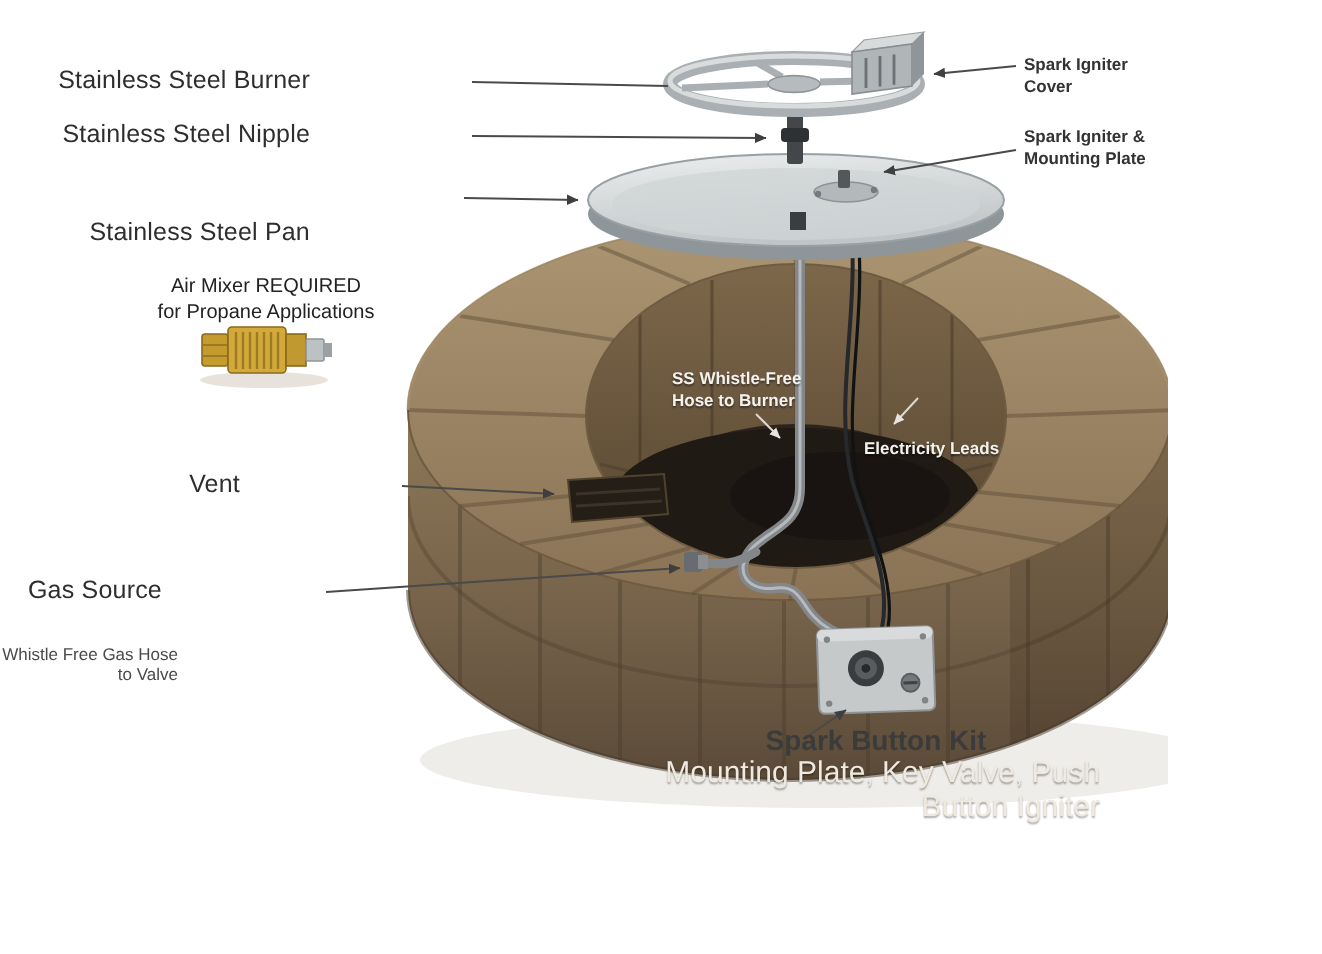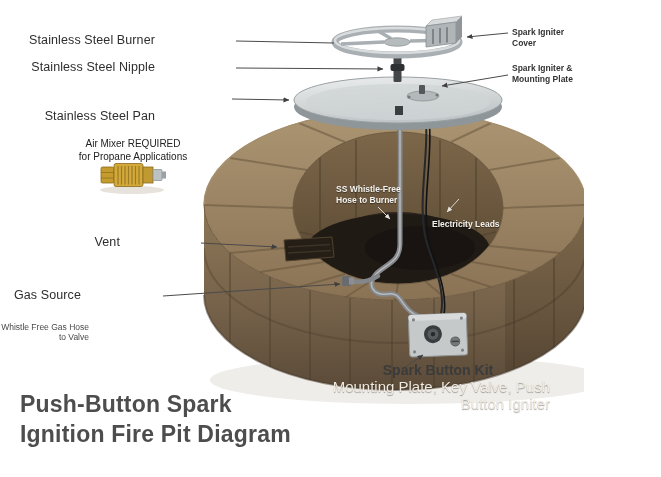--- a/index.html
+++ b/index.html
@@ -186,16 +186,14 @@
 <div class="lbl lbl-main ra" style="right:503px;top:288px;">Gas Source</div>
 <div class="lbl lbl-sub ra" style="right:495px;top:304px;margin-top:18px;">Whistle Free Gas Hose to Valve</div>
 <div class="lbl lbl-small" style="left:512px;top:27px;">Spark Igniter Cover</div>
 <div class="lbl lbl-small" style="left:512px;top:63px;">Spark Igniter &amp;
 Mounting Plate</div>
 <div class="lbl lbl-white" style="left:336px;top:184px;width:84px;">SS Whistle-Free
 Hose to Burner</div>
 <div class="lbl lbl-white" style="left:432px;top:187px;width:74px;margin-top:32px;">Electricity Leads</div>
 <div class="lbl kit-title" style="left:370px;top:362px;width:136px;">Spark Button Kit</div>
 <div class="lbl kit-sub" style="left:328px;top:378px;width:222px;">Mounting Plate, Key Valve, Push Button Igniter</div>
-<div class="lbl title" style="left:20px;top:389px;">Push-Button Spark
-Ignition Fire Pit Diagram</div>
 
 </div>
 
 </body></html>

